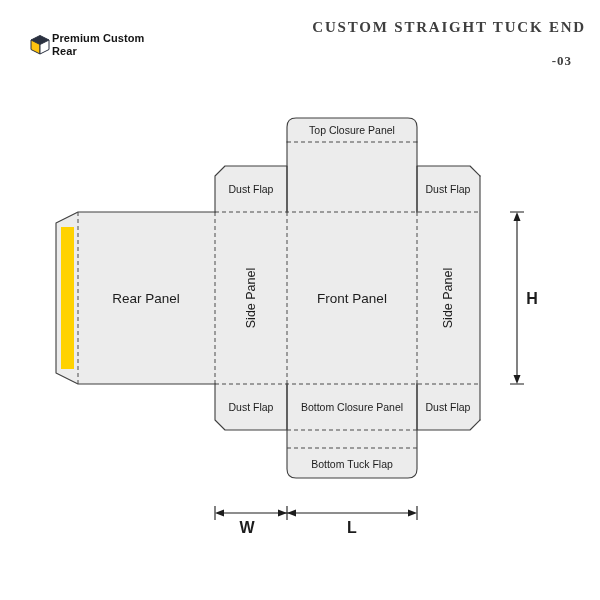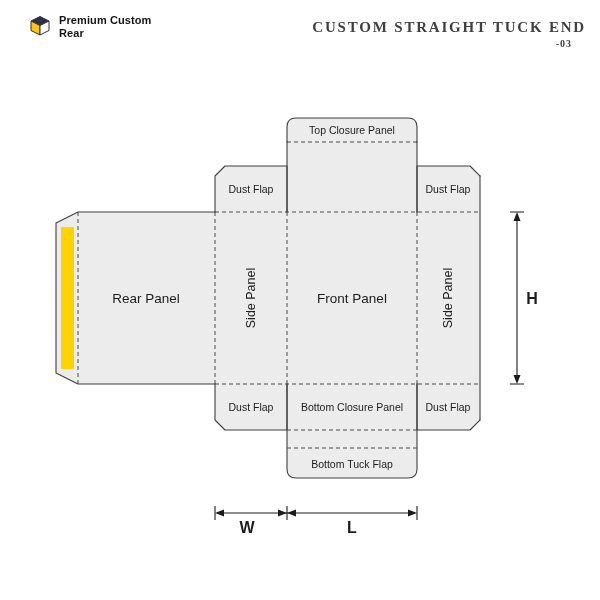--- a/index.html
+++ b/index.html
@@ -1,26 +1,26 @@
 <!DOCTYPE html>
 <html><head>
 <meta charset="utf-8">
 <style>
   html,body{margin:0;padding:0;background:#ffffff;}
   #stage{position:relative;width:600px;height:600px;background:#ffffff;overflow:hidden;
          font-family:"Liberation Sans", sans-serif;}
 
   
-  .logo{position:absolute;top:14px;left:28px;display:flex;align-items:flex-start;gap:7px;}
+  .logo{position:absolute;top:32px;left:28px;display:flex;align-items:flex-end;}
   .logo-text{display:flex;flex-direction:column;font-weight:bold;font-size:11px;
              line-height:1.15;color:#141414;letter-spacing:.1px;}
   .brand-title{position:absolute;top:18px;right:14px;text-align:right;
                font-family:"Liberation Serif", serif;color:#3f3f3f;
                font-size:15px;font-weight:600;letter-spacing:1.8px;line-height:1.25;}
-  .brand-sub{font-size:10px;letter-spacing:1px;padding-right:14px;margin-top:1px;}
+  .brand-sub{font-size:13px;letter-spacing:1px;padding-right:14px;margin-top:16px;}
 
   
   svg text{font-family:"Liberation Sans", sans-serif;fill:#1c1c1c;}
   .lbl{font-size:10.5px;text-anchor:middle;}
   .lbl-lg{font-size:13.5px;text-anchor:middle;}
   .lbl-side{font-size:12.5px;text-anchor:middle;}
   .lbl-dim{font-size:16px;font-weight:bold;text-anchor:middle;}
   .pf{fill:#ececec;}
   .cut{fill:none;stroke:#3f3f3f;stroke-width:1.1;stroke-linejoin:round;stroke-linecap:square;}
   .fold{fill:none;stroke:#4a4a4a;stroke-width:1;stroke-dasharray:4 3;}

